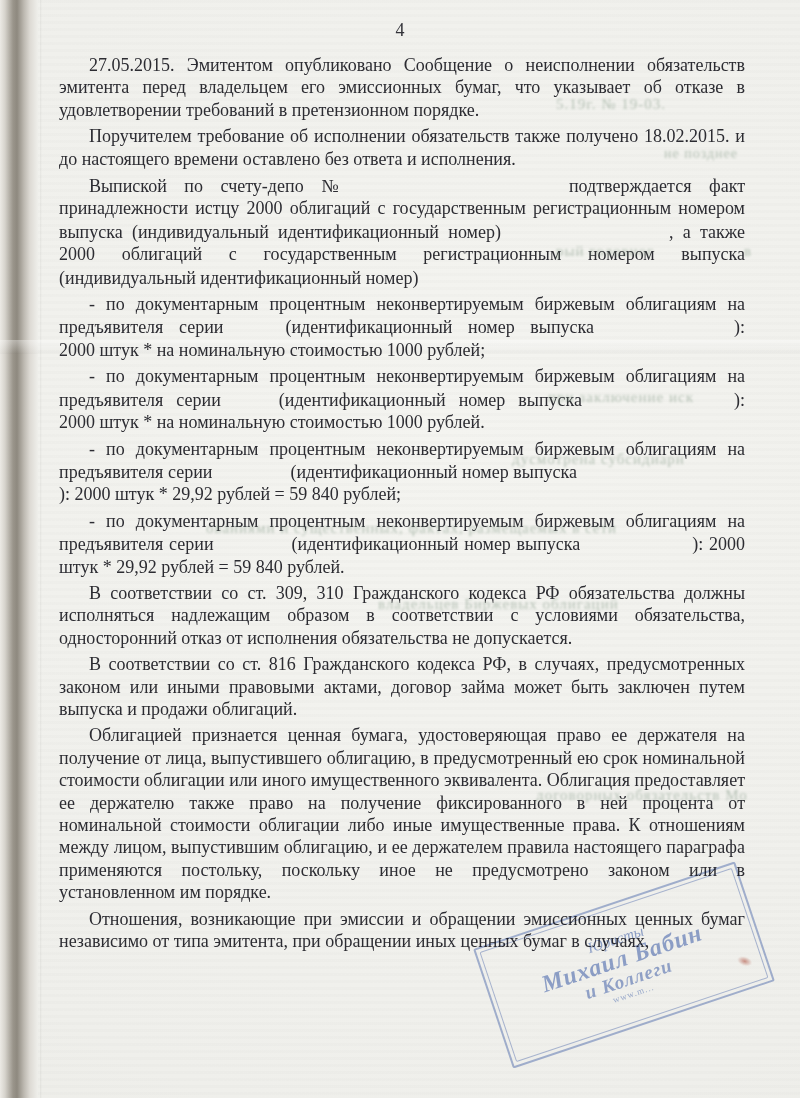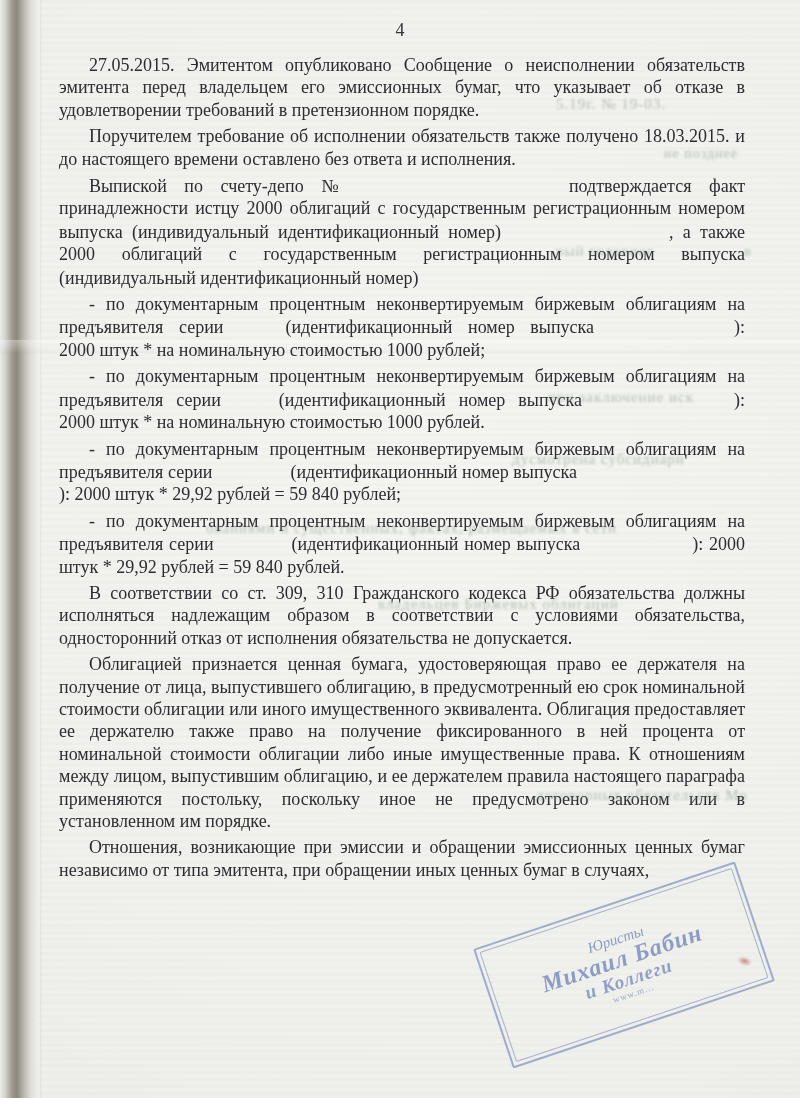--- a/index.html
+++ b/index.html
@@ -81,27 +81,28 @@
 
 <div class="page">
   <div class="edge-strip"></div>
   <div class="crease"></div>
   <div class="fold-band"></div>
 
   <div class="page-number">4</div>
 
   <div class="doc-text">
       <p class="para indent">27.05.2015. Эмитентом опубликовано Сообщение о неисполнении обязательств эмитента перед владельцем его эмиссионных бумаг, что указывает об отказе в удовлетворении требований в претензионном порядке.</p>
-      <p class="para indent">Поручителем требование об исполнении обязательств также получено 18.03.2015. и до настоящего времени оставлено без ответа и исполнения.</p>
+      <p class="para indent">Поручителем требование об исполнении обязательств также получено 18.02.2015. и до настоящего времени оставлено без ответа и исполнения.</p>
       <p class="para indent">Выпиской по счету-депо №<span class="gap" style="width: 200px;"></span> подтверждается факт принадлежности истцу 2000 облигаций с государственным регистрационным номером выпуска (индивидуальный идентификационный номер)<span class="gap" style="width: 168px;"></span>, а также 2000 облигаций с государственным регистрационным номером выпуска (индивидуальный идентификационный номер)<span class="gap" style="width: 150px;"></span></p>
       <p class="para indent">-  по документарным процентным неконвертируемым биржевым облигациям на предъявителя серии<span class="gap" style="width: 62px;"></span>(идентификационный номер выпуска<span class="gap" style="width: 140px;"></span>): 2000 штук * на номинальную стоимостью 1000 рублей;</p>
       <p class="para indent">- по документарным процентным неконвертируемым биржевым облигациям на предъявителя серии<span class="gap" style="width: 58px;"></span>(идентификационный номер выпуска<span class="gap" style="width: 152px;"></span>): 2000 штук * на номинальную стоимостью 1000 рублей.</p>
       <p class="para indent">- по документарным процентным неконвертируемым биржевым облигациям на предъявителя серии<span class="gap" style="width: 78px;"></span>(идентификационный номер выпуска<span class="gap" style="width: 168px;"></span>): 2000 штук * 29,92 рублей = 59 840 рублей;</p>
       <p class="para indent">-  по документарным процентным неконвертируемым биржевым облигациям на предъявителя серии<span class="gap" style="width: 78px;"></span>(идентификационный номер выпуска<span class="gap" style="width: 112px;"></span>): 2000 штук * 29,92 рублей = 59 840 рублей.</p>
       <p class="para indent">В соответствии со ст. 309, 310 Гражданского кодекса РФ обязательства должны исполняться надлежащим образом в соответствии с условиями обязательства, односторонний отказ от исполнения обязательства не допускается.</p>
+      <p class="para indent">В соответствии со ст. 816 Гражданского кодекса РФ, в случаях, предусмотренных законом или иными правовыми актами, договор займа может быть заключен путем выпуска и продажи облигаций.</p>
       <p class="para indent">Облигацией признается ценная бумага, удостоверяющая право ее держателя на получение от лица, выпустившего облигацию, в предусмотренный ею срок номинальной стоимости облигации или иного имущественного эквивалента. Облигация предоставляет ее держателю также право на получение фиксированного в ней процента от номинальной стоимости облигации либо иные имущественные права. К отношениям между лицом, выпустившим облигацию, и ее держателем правила настоящего параграфа применяются постольку, поскольку иное не предусмотрено законом или в установленном им порядке.</p>
       <p class="para indent">Отношения, возникающие при эмиссии и обращении эмиссионных ценных бумаг независимо от типа эмитента, при обращении иных ценных бумаг в случаях,</p>
     </div>
 
   <div id="ghost-layer">
       <div class="ghost" style="left: 556px; top: 96px; font-size: 15px;">5.19г. № 19-03.</div>
       <div class="ghost" style="left: 664px; top: 146px; font-size: 14px;">не  позднее</div>
       <div class="ghost" style="left: 556px; top: 243px; font-size: 15px;">рый   головног</div>
       <div class="ghost" style="left: 744px; top: 243px; font-size: 15px;">в</div>
       <div class="ghost" style="left: 548px; top: 389px; font-size: 15px;">при  заключение  иск</div>

